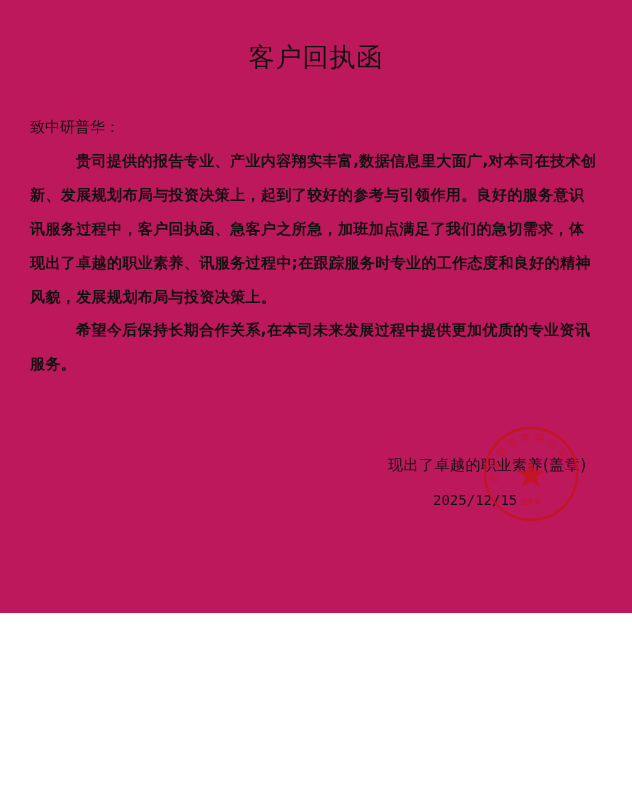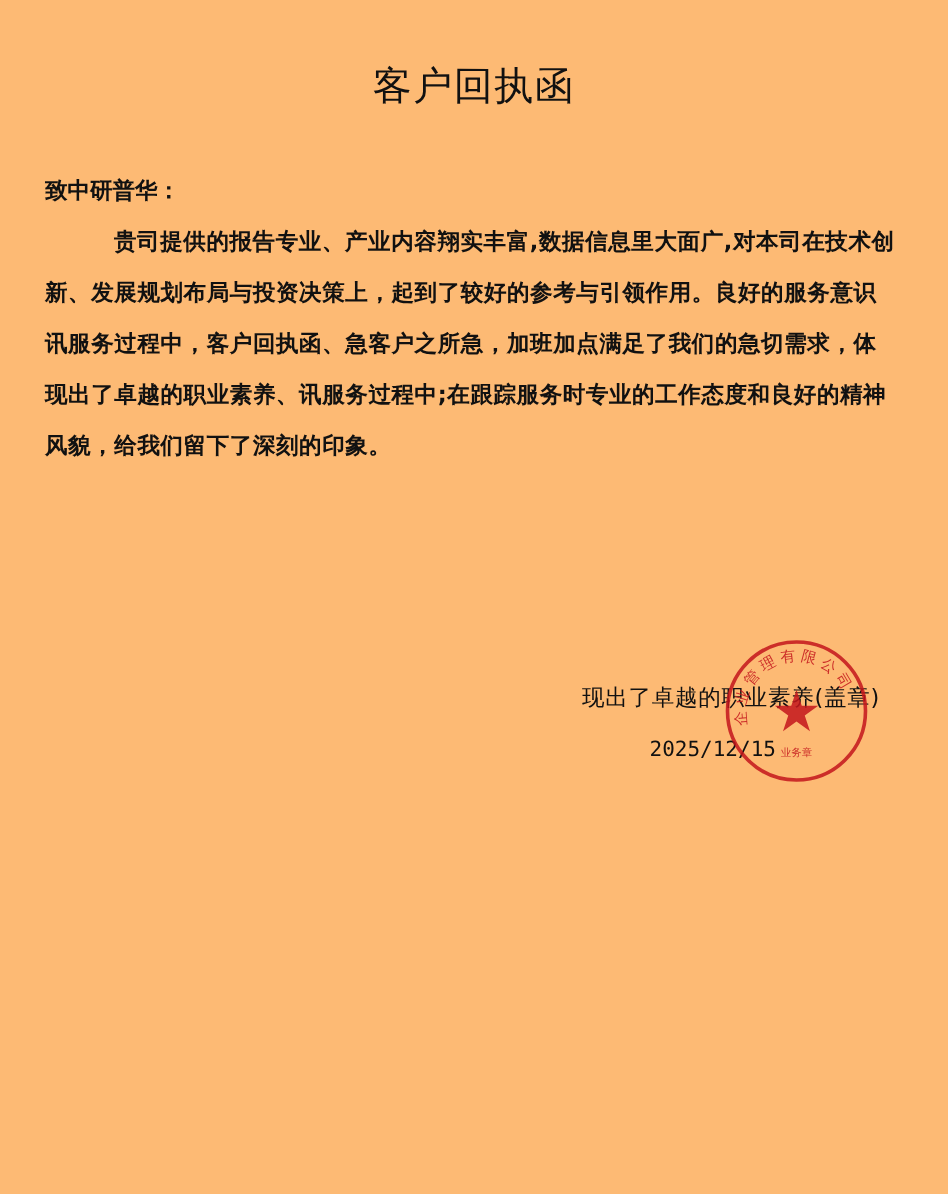--- a/index.html
+++ b/index.html
@@ -11,41 +11,41 @@
       width: 632px;
       height: 796px;
       position: relative;
       overflow: hidden;
       font-family: "DejaVu Sans", "Liberation Sans", sans-serif;
       color: #111111;
     }
     .page {
       position: absolute;
       left: 0; top: 0;
-      width: 632px; height: 796px;
-      background: #fdba74;
+      width: 632px; height: 613px;
+      background: #be185d;
     }
     .title {
       position: absolute;
       top: 40px;
       left: 0;
       width: 632px;
       text-align: center;
       font-family: "DejaVu Serif", "Liberation Serif", serif;
       font-size: 26px;
       letter-spacing: 1px;
       color: #111;
       font-weight: normal;
     }
     .salutation {
       position: absolute;
       top: 118px;
       left: 30px;
       font-size: 15px;
-      font-weight: bold;
+      font-weight: normal;
       color: #111;
     }
     .body-text {
       position: absolute;
       left: 30px;
       width: 575px;
       font-size: 15px;
       font-weight: bold;
       line-height: 34px;
       color: #111;
@@ -91,24 +91,26 @@
 
   <div class="title">客户回执函</div>
 
   <div class="salutation">致中研普华：</div>
 
   <div class="body-text para1">
     <span class="line indent">贵司提供的报告专业、产业内容翔实丰富,数据信息里大面广,对本司在技术创</span>
     <span class="line">新、发展规划布局与投资决策上，起到了较好的参考与引领作用。良好的服务意识</span>
     <span class="line">讯服务过程中，客户回执函、急客户之所急，加班加点满足了我们的急切需求，体</span>
     <span class="line">现出了卓越的职业素养、讯服务过程中;在跟踪服务时专业的工作态度和良好的精神</span>
-    <span class="line">风貌，给我们留下了深刻的印象。</span>
+    <span class="line">风貌，发展规划布局与投资决策上。</span>
   </div>
 
   <div class="body-text para2">
+    <span class="line indent">希望今后保持长期合作关系,在本司未来发展过程中提供更加优质的专业资讯</span>
+    <span class="line">服务。</span>
   </div>
 
   <div class="signature">现出了卓越的职业素养(盖章)</div>
 
   <div class="date">2025/12/15</div>
 
   <svg class="seal" viewBox="0 0 100 100" xmlns="http://www.w3.org/2000/svg">
     <defs>
       <path id="sealArc" d="M 18 62 A 34 34 0 1 1 82 62" fill="none"></path>
     </defs>

